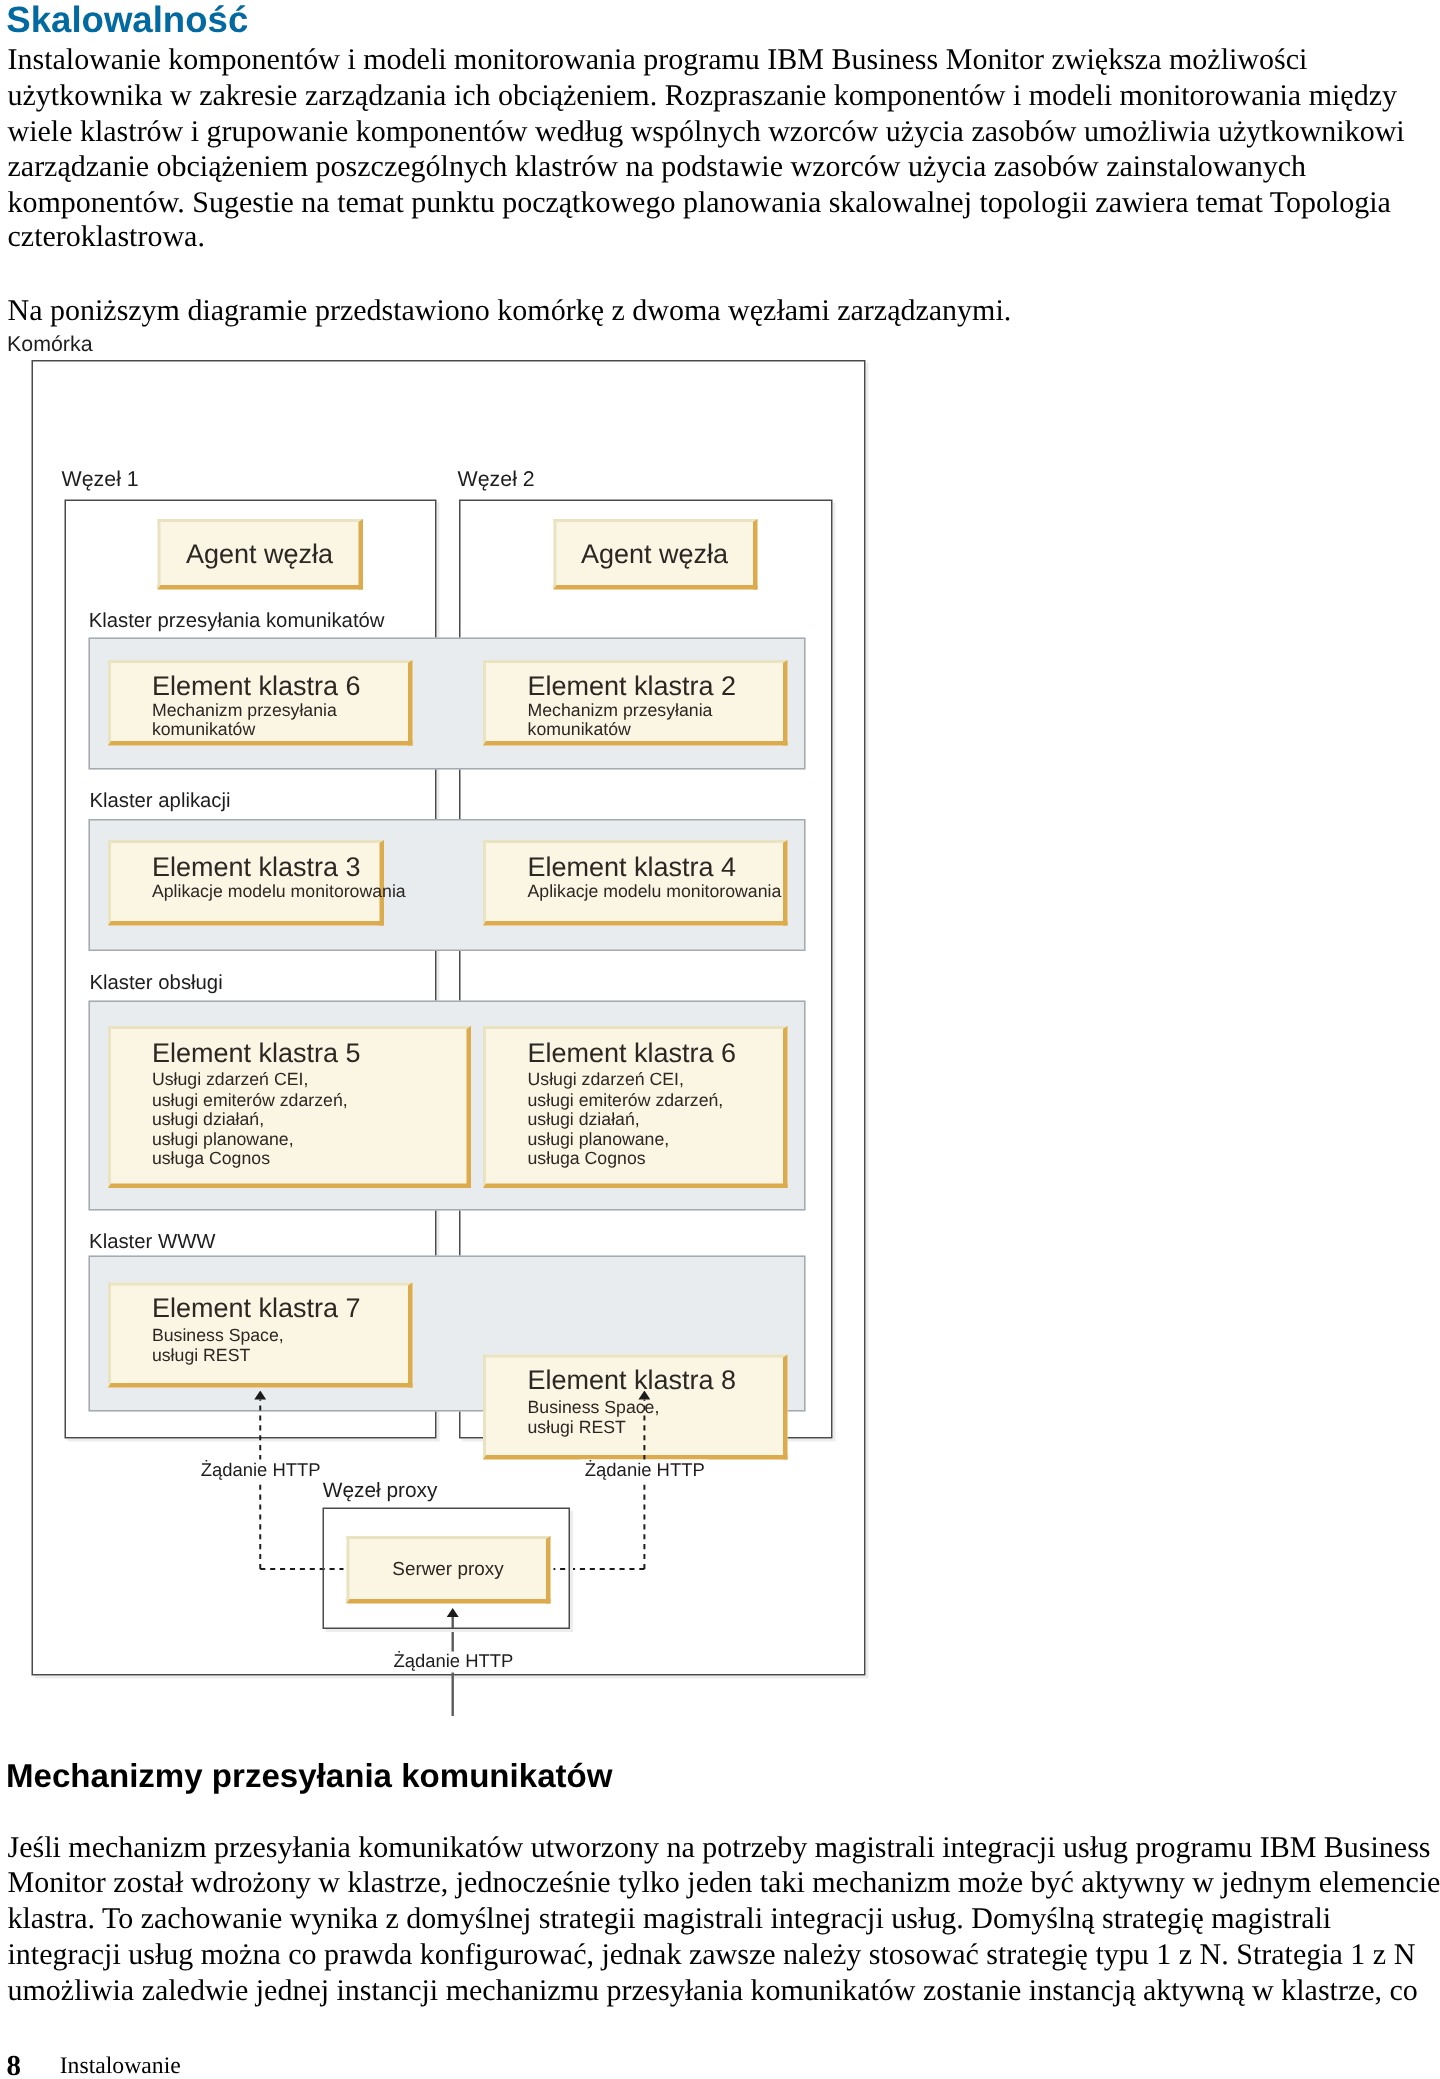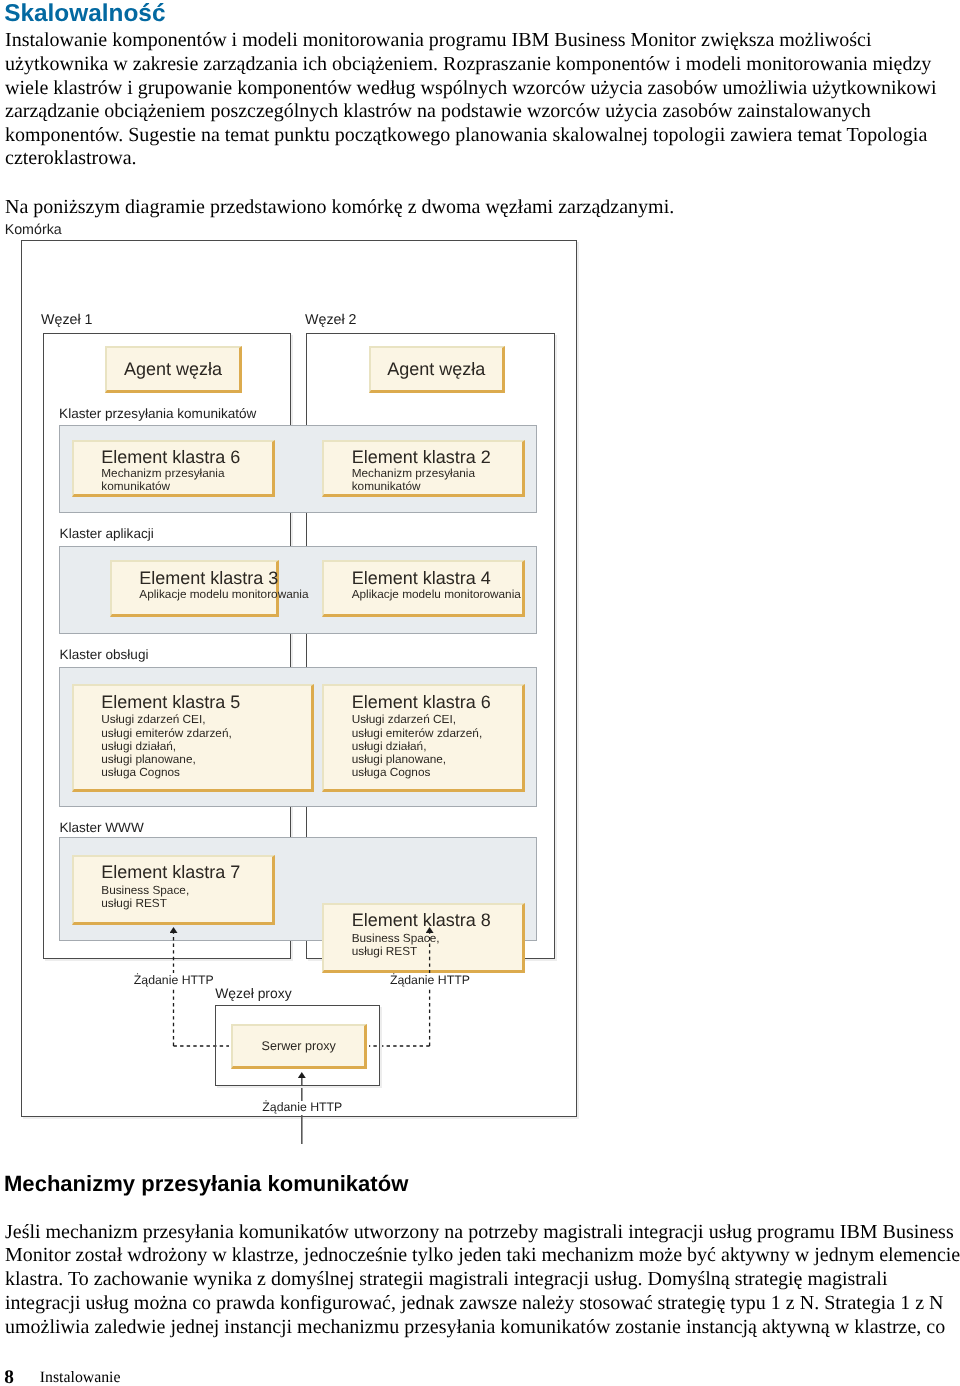--- a/index.html
+++ b/index.html
@@ -72,21 +72,21 @@
       <div class="t s" style="left:27.4px;top:38.6px;">komunikatów</div>
     </div>
     <div class="ybox" style="left:322.3px;top:439.6px;width:202.9px;height:57.4px;">
       <div class="t" style="left:27.4px;top:9.5px;">Element klastra 2</div>
       <div class="t s" style="left:27.4px;top:25.5px;">Mechanizm przesyłania</div>
       <div class="t s" style="left:27.4px;top:38.6px;">komunikatów</div>
     </div>
 
     <div class="lbl" style="left:59.6px;top:525.6px;">Klaster aplikacji</div>
     <div class="band" style="left:59px;top:546px;width:478px;height:88px;"></div>
-    <div class="ybox" style="left:71.9px;top:560.1px;width:169px;height:57px;margin-left:38px;">
+    <div class="ybox" style="left:71.9px;top:560.1px;width:184px;height:57px;">
       <div class="t" style="left:27.4px;top:9.6px;">Element klastra 3</div>
       <div class="t s" style="left:27.4px;top:25.6px;">Aplikacje modelu monitorowania</div>
     </div>
     <div class="ybox" style="left:322.3px;top:560.1px;width:202.9px;height:57px;">
       <div class="t" style="left:27.4px;top:9.6px;">Element klastra 4</div>
       <div class="t s" style="left:27.4px;top:25.6px;">Aplikacje modelu monitorowania</div>
     </div>
 
     <div class="lbl" style="left:59.6px;top:646.6px;">Klaster obsługi</div>
     <div class="band" style="left:59px;top:667px;width:478px;height:140px;"></div>

